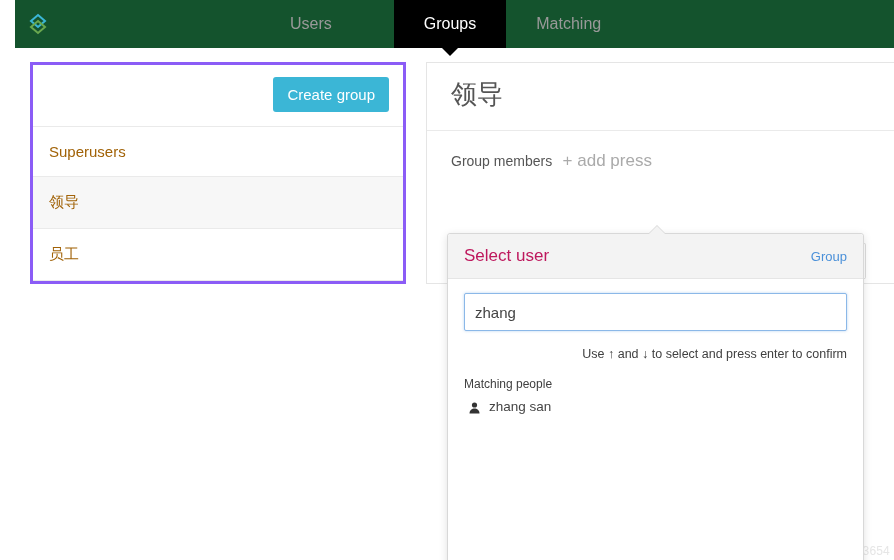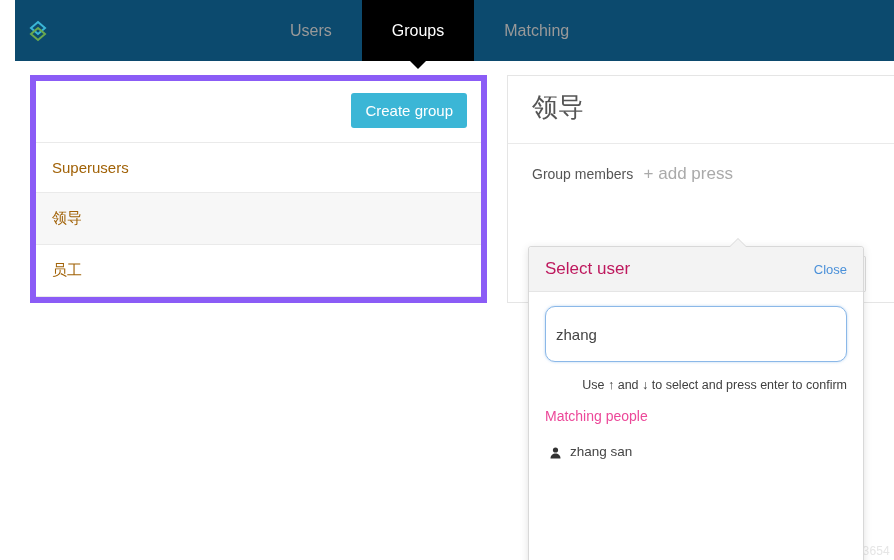--- a/index.html
+++ b/index.html
@@ -9,22 +9,22 @@
     }
     body {
       font-family: -apple-system, "Helvetica Neue", Arial, sans-serif;
       background: #fff;
       width: 894px;
       height: 560px;
       overflow: hidden;
       position: relative;
     }
     .topbar {
-      background: #0c4a6e;
-      height: 61px;
+      background: #14532d;
+      height: 48px;
       display: flex;
       align-items: stretch;
       margin-left: 15px;
       margin-right: 0;
     }
     .logo {
       width: 45px;
       display: flex;
       align-items: center;
       justify-content: center;
@@ -35,41 +35,42 @@
       font-size: 16px;
       padding: 0 30px;
       display: flex;
       align-items: center;
       cursor: pointer;
       position: relative;
     }
     .nav-item.active {
       background: #000;
       color: #fff;
+      margin-left: 32px;
     }
     .nav-item.active::after {
       content: '';
       position: absolute;
       bottom: -8px;
       left: 50%;
       transform: translateX(-50%);
       width: 0;
       height: 0;
       border-left: 8px solid transparent;
       border-right: 8px solid transparent;
       border-top: 8px solid #000;
     }
     .main-area {
       display: flex;
       padding: 14px 0 0 0;
       gap: 0;
     }
     .left-panel {
-      width: 457px;
-      border: 6px solid #8b5cf6;
+      width: 376px;
+      border: 3px solid #8b5cf6;
       margin-left: 30px;
       background: #fff;
     }
     .create-row {
       padding: 12px 14px 14px 14px;
       display: flex;
       justify-content: flex-end;
       border-bottom: 1px solid #eaeaea;
     }
     .create-btn {
@@ -175,41 +176,41 @@
     .popover-close {
       color: #4a90d9;
       font-size: 13px;
       cursor: pointer;
     }
     .popover-body {
       padding: 14px 16px 16px 16px;
     }
     .search-input {
       width: 100%;
-      height: 56px;
+      height: 38px;
       border: 1px solid #8bb8e8;
       box-shadow: 0 0 3px rgba(139,184,232,0.6);
       outline: none;
       padding: 0 10px;
       font-size: 15px;
       color: #444;
-      border-radius: 10px;
+      border-radius: 2px;
     }
     .hint {
       font-size: 12.5px;
       color: #404040;
       margin-top: 16px;
       text-align: right;
     }
     .matching-title {
-      font-size: 14px;
-      color: #ec4899;
+      font-size: 12px;
+      color: #404040;
       font-weight: 400;
       margin-top: 16px;
-      margin-bottom: 14px;
+      margin-bottom: 2px;
     }
     .match-item {
       display: flex;
       align-items: flex-end;
       padding: 6px 4px;
       cursor: pointer;
       font-size: 13.5px;
       color: #444;
     }
     .match-icon {
@@ -269,21 +270,21 @@
     <div class="members-row">
       <span class="members-title">Group members</span>
       <span class="add-user">+ add press</span>
     </div>
 
     <div class="behind-input"></div>
 
     <div class="popover">
       <div class="popover-header">
         <span class="popover-title">Select user</span>
-        <span class="popover-close">Close</span>
+        <span class="popover-close">Group</span>
       </div>
       <div class="popover-body">
         <input class="search-input" type="text" value="zhang" style="">
         <div class="hint">Use ↑ and ↓ to select and press enter to confirm</div>
         <div class="matching-title">Matching people</div>
         <div class="match-item">
           <span class="match-icon">
             <svg width="13" height="13" viewBox="0 0 13 13">
               <circle cx="6.5" cy="4" r="2.6" fill="#333"></circle>
               <path d="M1.5 12.5 C1.5 9 4 7.5 6.5 7.5 C9 7.5 11.5 9 11.5 12.5 Z" fill="#333"></path>

